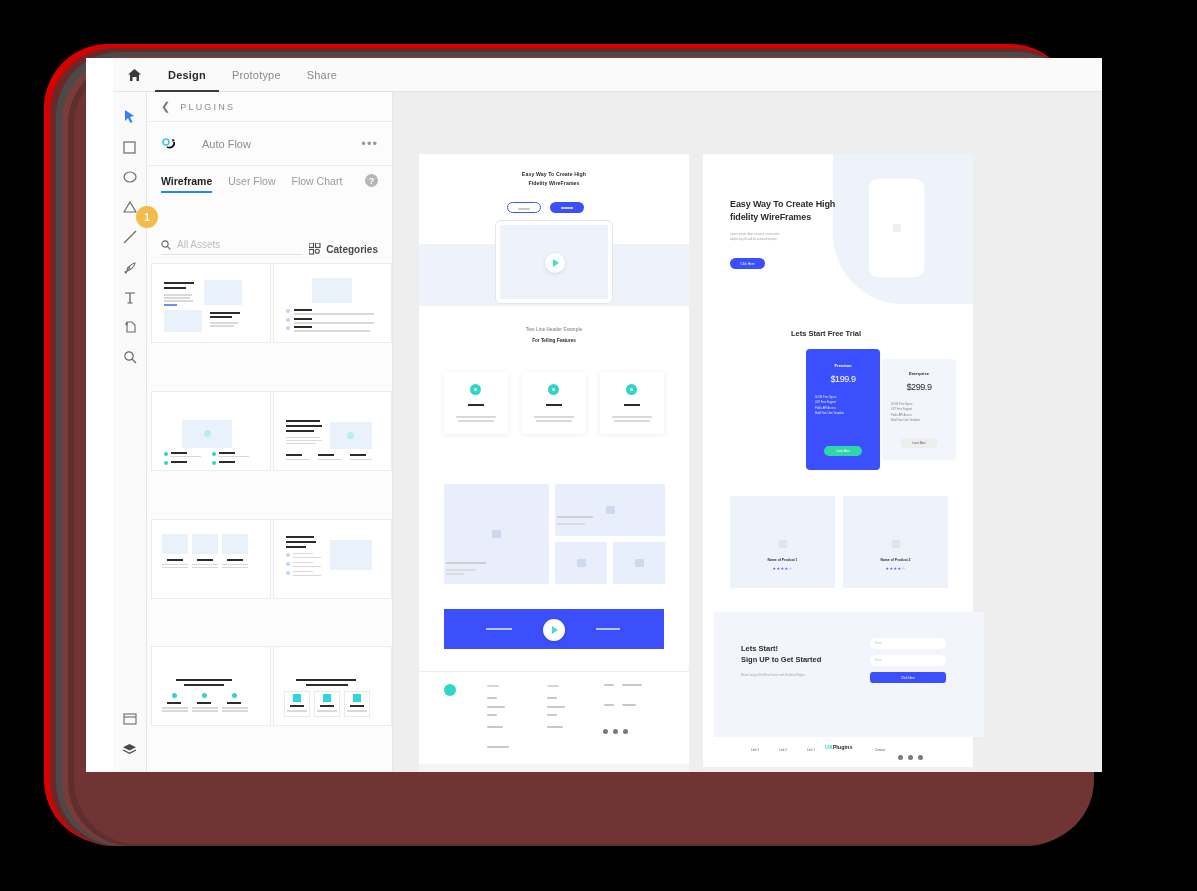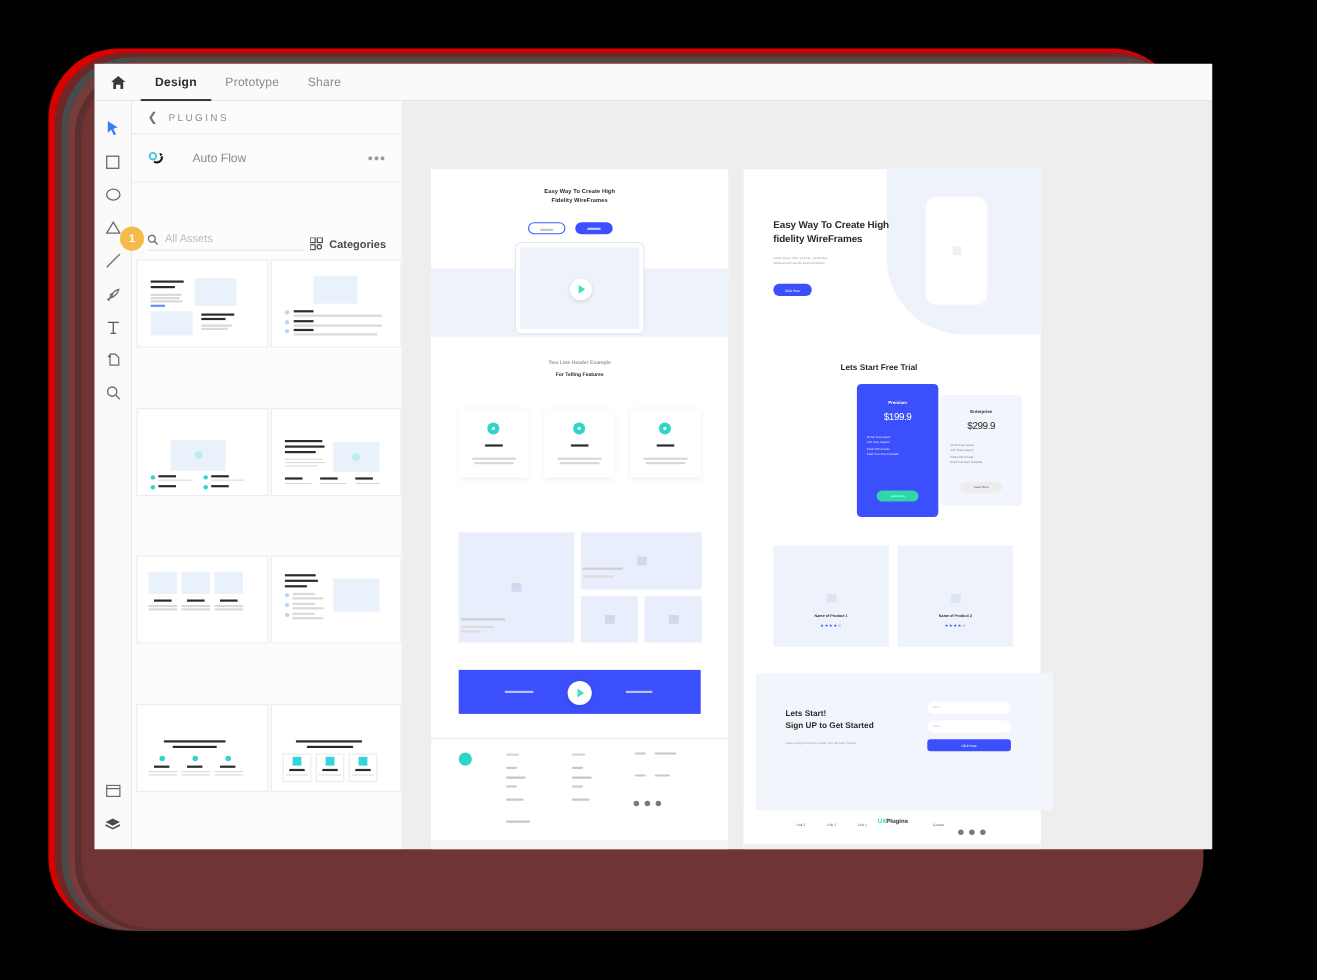--- a/index.html
+++ b/index.html
@@ -10,21 +10,21 @@
   .stage { position: relative; width: 1197px; height: 891px; background: #000; }
   .frame-layer { position: absolute; border-radius: 64px; }
   .fl1 { left: 44px; top: 44px; width: 1030px; height: 800px; background: #ff0000; opacity: .85; }
   .fl2 { left: 50px; top: 48px; width: 1028px; height: 798px; background: #6e2626; }
   .fl3 { left: 56px; top: 52px; width: 1026px; height: 794px; background: #4a4a4a; }
   .fl4 { left: 62px; top: 56px; width: 1024px; height: 790px; background: #7a3b3b; }
   .fl5 { left: 68px; top: 60px; width: 1022px; height: 786px; background: #5d2f2f; }
   .fl6 { left: 74px; top: 62px; width: 1020px; height: 782px; background: #713434; }
 
   .window { position: absolute; left: 86px; top: 58px; width: 1016px; height: 714px;
-            background: #fff; overflow: hidden; }
+            background: #fff; overflow: hidden; padding-left: 27px; }
 
   
   .topbar { display: flex; align-items: center; height: 34px; background: #fafafa;
             border-bottom: 1px solid #e3e3e3; }
   .home-btn { width: 42px; height: 34px; display: flex; align-items: center; justify-content: center; }
   .tabs-top { display: flex; align-items: flex-end; height: 34px; gap: 0; }
   .ttab { font-size: 11px; color: #8a8a8a; padding: 0 13px; height: 34px; line-height: 34px;
           letter-spacing: .2px; }
   .ttab.active { color: #2b2b2b; font-weight: 600; border-bottom: 2px solid #3a3a3a; }
 
@@ -244,20 +244,26 @@
             <svg width="17" height="17" viewBox="0 0 17 17">
                 <circle cx="5" cy="7" r="3" fill="none" stroke="#3ec8d8" stroke-width="1.6"></circle>
                 <path d="M6 12c4 2 8-1 7-5" fill="none" stroke="#111" stroke-width="1.8"></path>
                 <path d="M11 4l3 1-2.4 2z" fill="#111"></path>
               </svg>
           </span>
           <span class="plugin-name">Auto Flow</span>
           <span class="dots">•••</span>
         </div>
 
+        <div class="ptabs">
+          <div class="ptab active">Wireframe</div>
+          <div class="ptab">User Flow</div>
+          <div class="ptab">Flow Chart</div>
+          <div class="help">?</div>
+        </div>
 
         <div class="search-row">
           <div class="search-box">
             <svg width="10" height="10" viewBox="0 0 10 10">
                 <circle cx="4" cy="4" r="3.1" fill="none" stroke="#6b6b6b" stroke-width="1.2"></circle>
                 <line x1="6.3" y1="6.3" x2="9.3" y2="9.3" stroke="#6b6b6b" stroke-width="1.2"></line>
               </svg>
             <span class="search-ph">All Assets</span>
           </div>
           <div class="cats">

